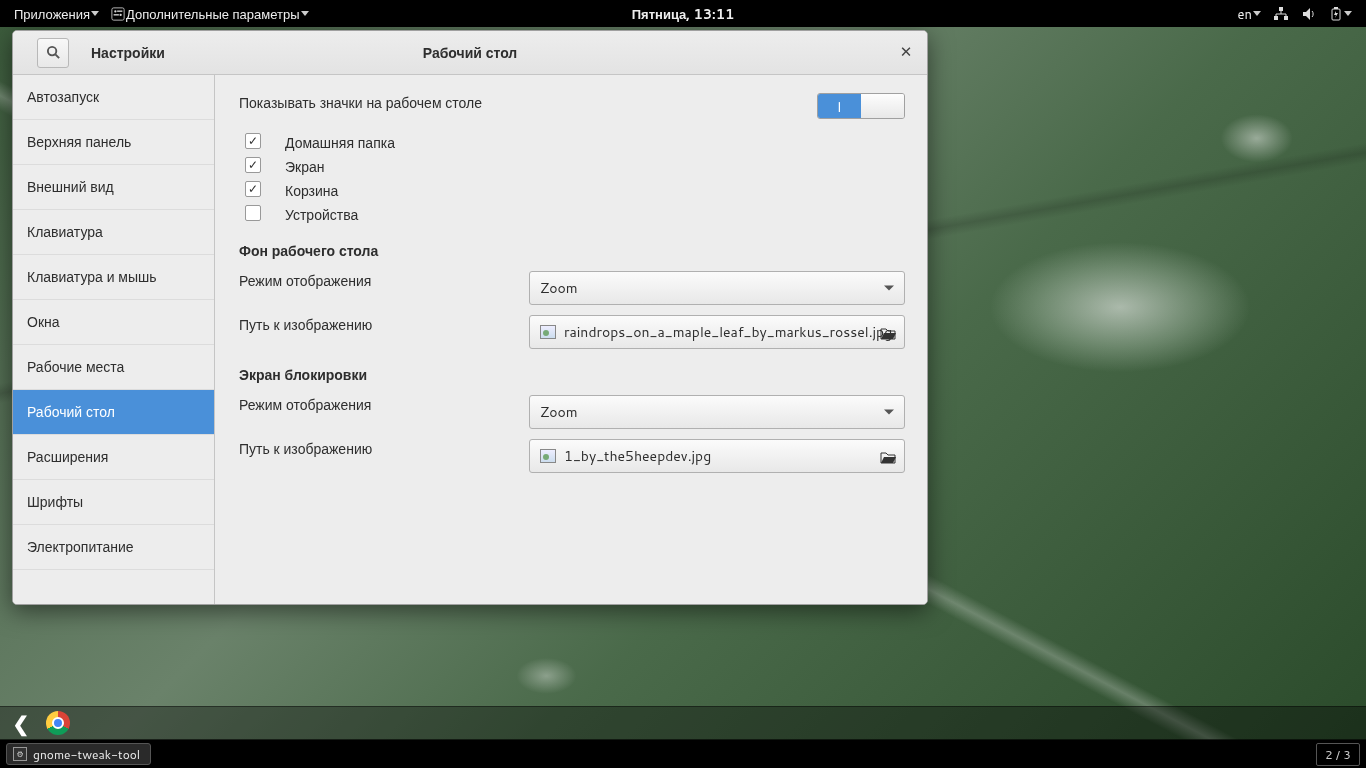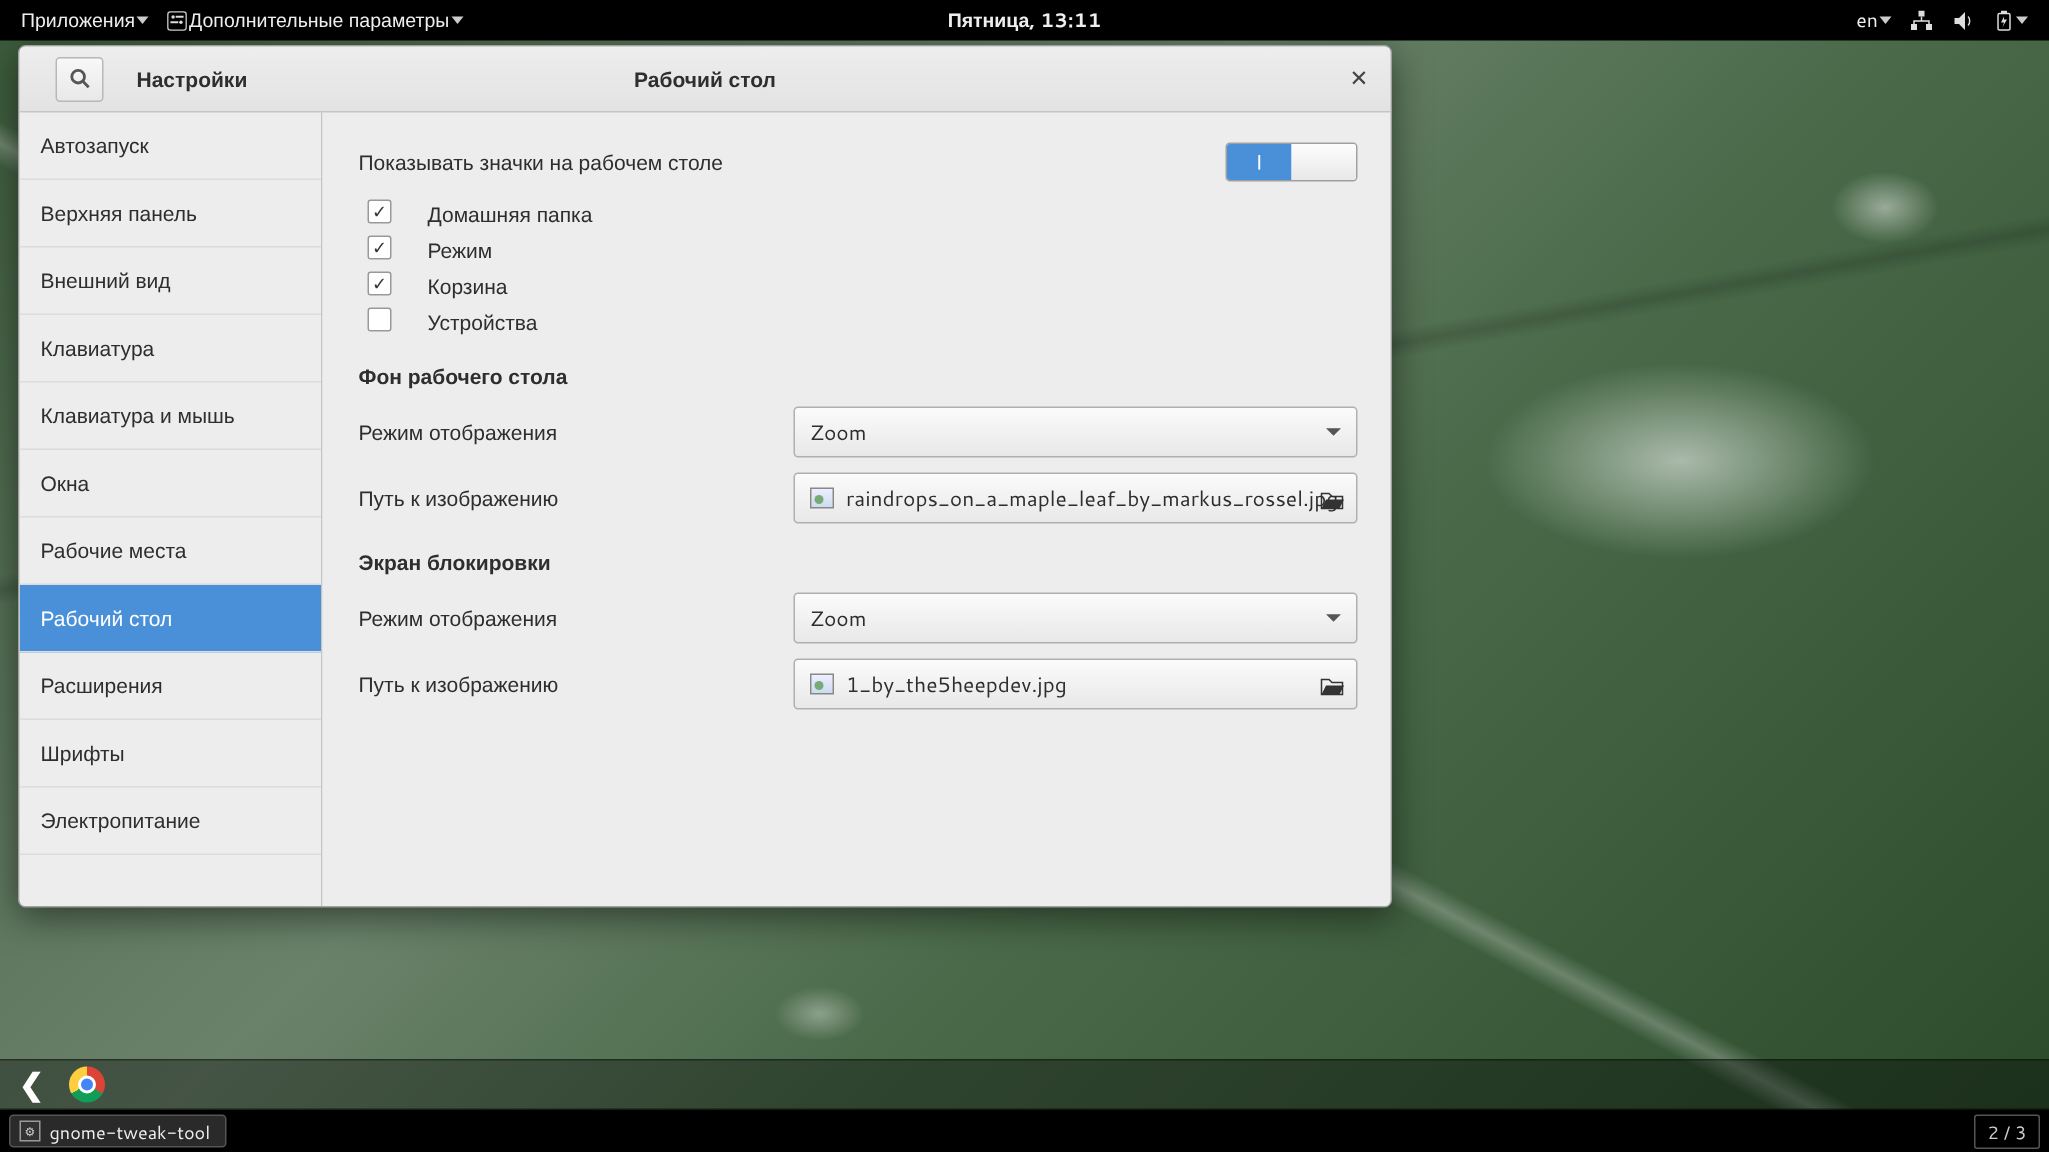--- a/index.html
+++ b/index.html
@@ -54,21 +54,21 @@
 .win-header .head-title-left { margin-left:22px; font-weight:bold; font-size:14px; color:#2e2e2e; }
 .win-header .head-title-main { position:absolute; left:50%; transform:translateX(-50%); font-weight:bold; font-size:14px; color:#2e2e2e; }
 .win-header .close-btn { position:absolute; right:12px; top:12px; width:18px; height:18px; cursor:pointer; color:#444; font-size:15px; text-align:center; line-height:18px; }
 
 .win-body { flex:1; display:flex; min-height:0; }
 .sidebar { width:202px; background:#ededed; border-right:1px solid #c5c5c5; overflow:auto; }
 .sidebar-item { padding:12px 14px; font-size:14px; color:#2e2e2e; border-bottom:1px solid #dcdcdc; cursor:pointer; }
 .sidebar-item.selected { background:#4a90d9; color:#fff; }
 
 .content { flex:1; background:#ededed; padding:18px 22px 18px 24px; font-size:14px; color:#2e2e2e; overflow:auto; }
-.row { display:flex; align-items:center; margin-bottom:10px; min-height:30px; }
+.row { display:flex; margin-bottom:10px; min-height:30px; }
 .row .label { flex:0 0 290px; }
 .row .control { flex:1; display:flex; }
 .switch { width:88px; height:26px; border:1px solid #a0a0a0; border-radius:3px; display:flex; overflow:hidden; margin-left:auto; cursor:pointer; }
 .switch .on { flex:1; background:#4a90d9; color:#fff; display:flex; align-items:center; justify-content:center; font-size:10px; font-weight:bold; }
 .switch .off { flex:1; background:linear-gradient(#fdfdfd,#e8e8e8); }
 .checkbox-row { display:flex; align-items:flex-start; gap:24px; margin:4px 0 4px 6px; }
 .cb { width:16px; height:16px; border:1px solid #999; border-radius:2px; background:#fff; display:flex; align-items:center; justify-content:center; cursor:pointer; }
 .cb.checked::after { content:"✓"; font-size:12px; color:#333; line-height:1; }
 .section-title { font-weight:bold; margin:16px 0 10px 0; }
 .combo, .filechooser {
@@ -190,21 +190,21 @@
         </div>
       </div>
 
       <div id="checkboxes">
           <div class="checkbox-row">
             <div class="cb checked"></div>
             <span>Домашняя папка</span>
           </div>
           <div class="checkbox-row">
             <div class="cb checked"></div>
-            <span>Режим</span>
+            <span>Экран</span>
           </div>
           <div class="checkbox-row">
             <div class="cb checked"></div>
             <span>Корзина</span>
           </div>
           <div class="checkbox-row">
             <div class="cb"></div>
             <span>Устройства</span>
           </div>
         </div>

